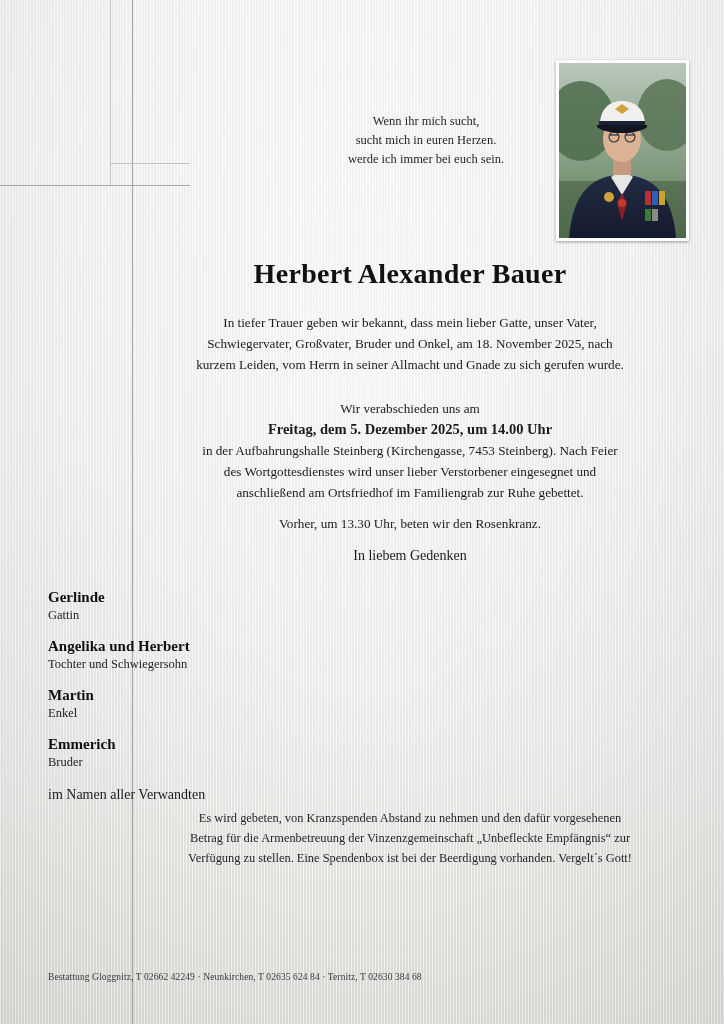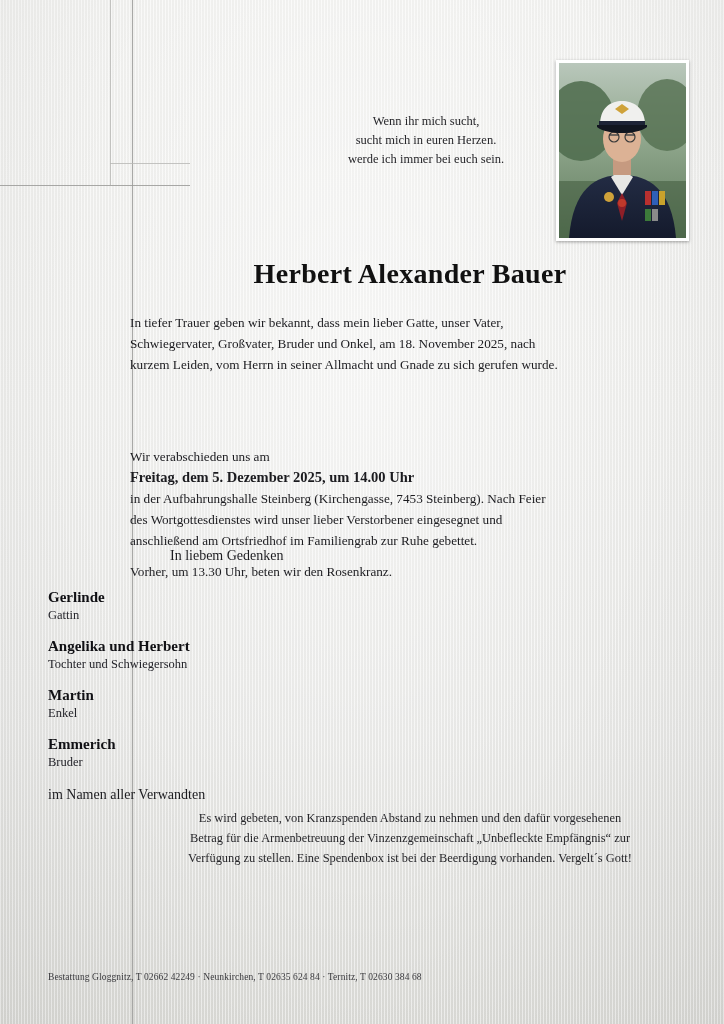--- a/index.html
+++ b/index.html
@@ -123,28 +123,29 @@
     font-size: 28px;
     font-weight: bold;
     letter-spacing: .3px;
     color: #111;
   }
 
   .block {
     position: absolute;
     width: 480px;
     left: 122px;
+    text-align: center;
     font-size: 13.2px;
     line-height: 21px;
     color: #1b1b1f;
   }
   .block.wide { width: 560px; left: 82px; }
 
   .p1 { top: 312px; }
-  .p2 { top: 398px; margin-top: 48px; }
+  .p2 { top: 398px; }
   .p2 .bold { font-weight: bold; font-size: 14.5px; }
 
   .gedenken { top: 545px; font-size: 14px; }
 
   .family {
     position: absolute;
     left: 0;
     top: 575px;
     width: 724px;
     text-align: left;

